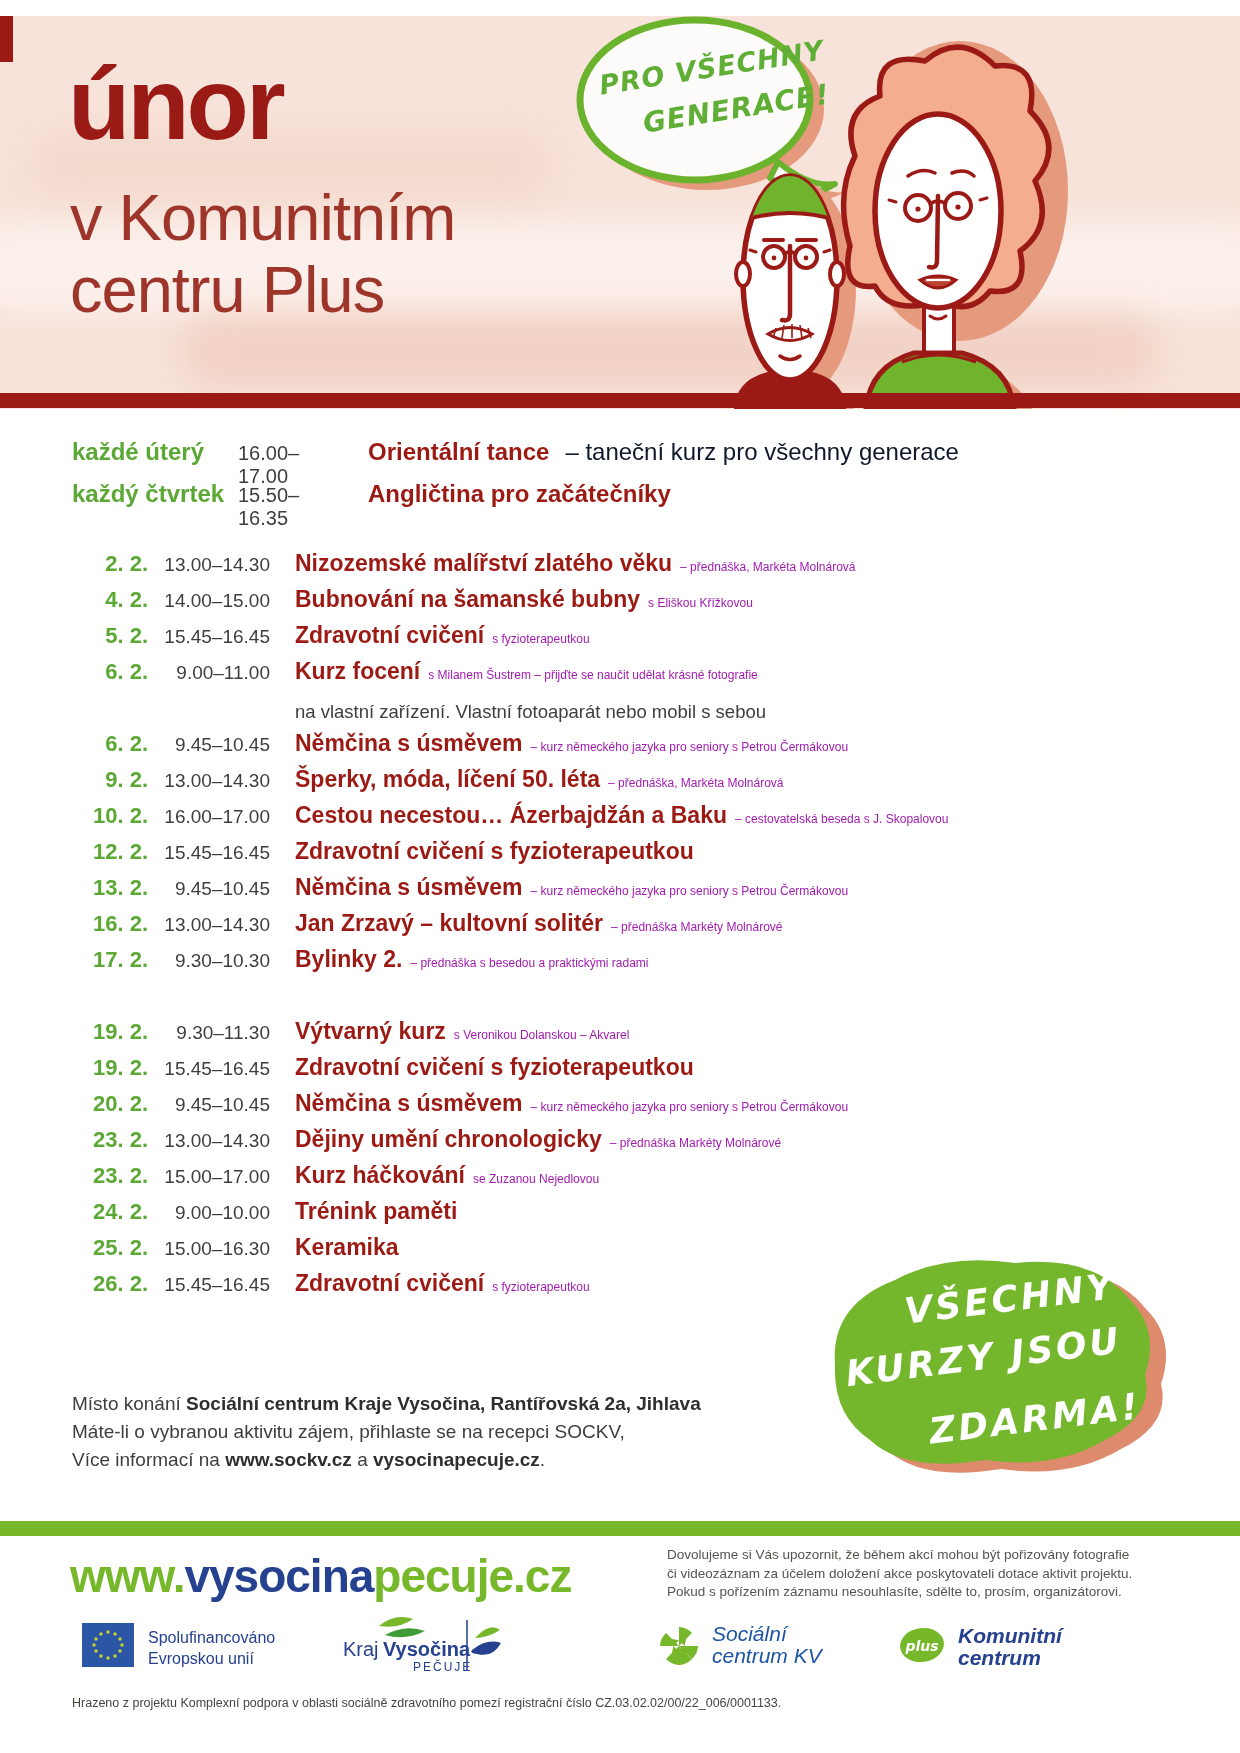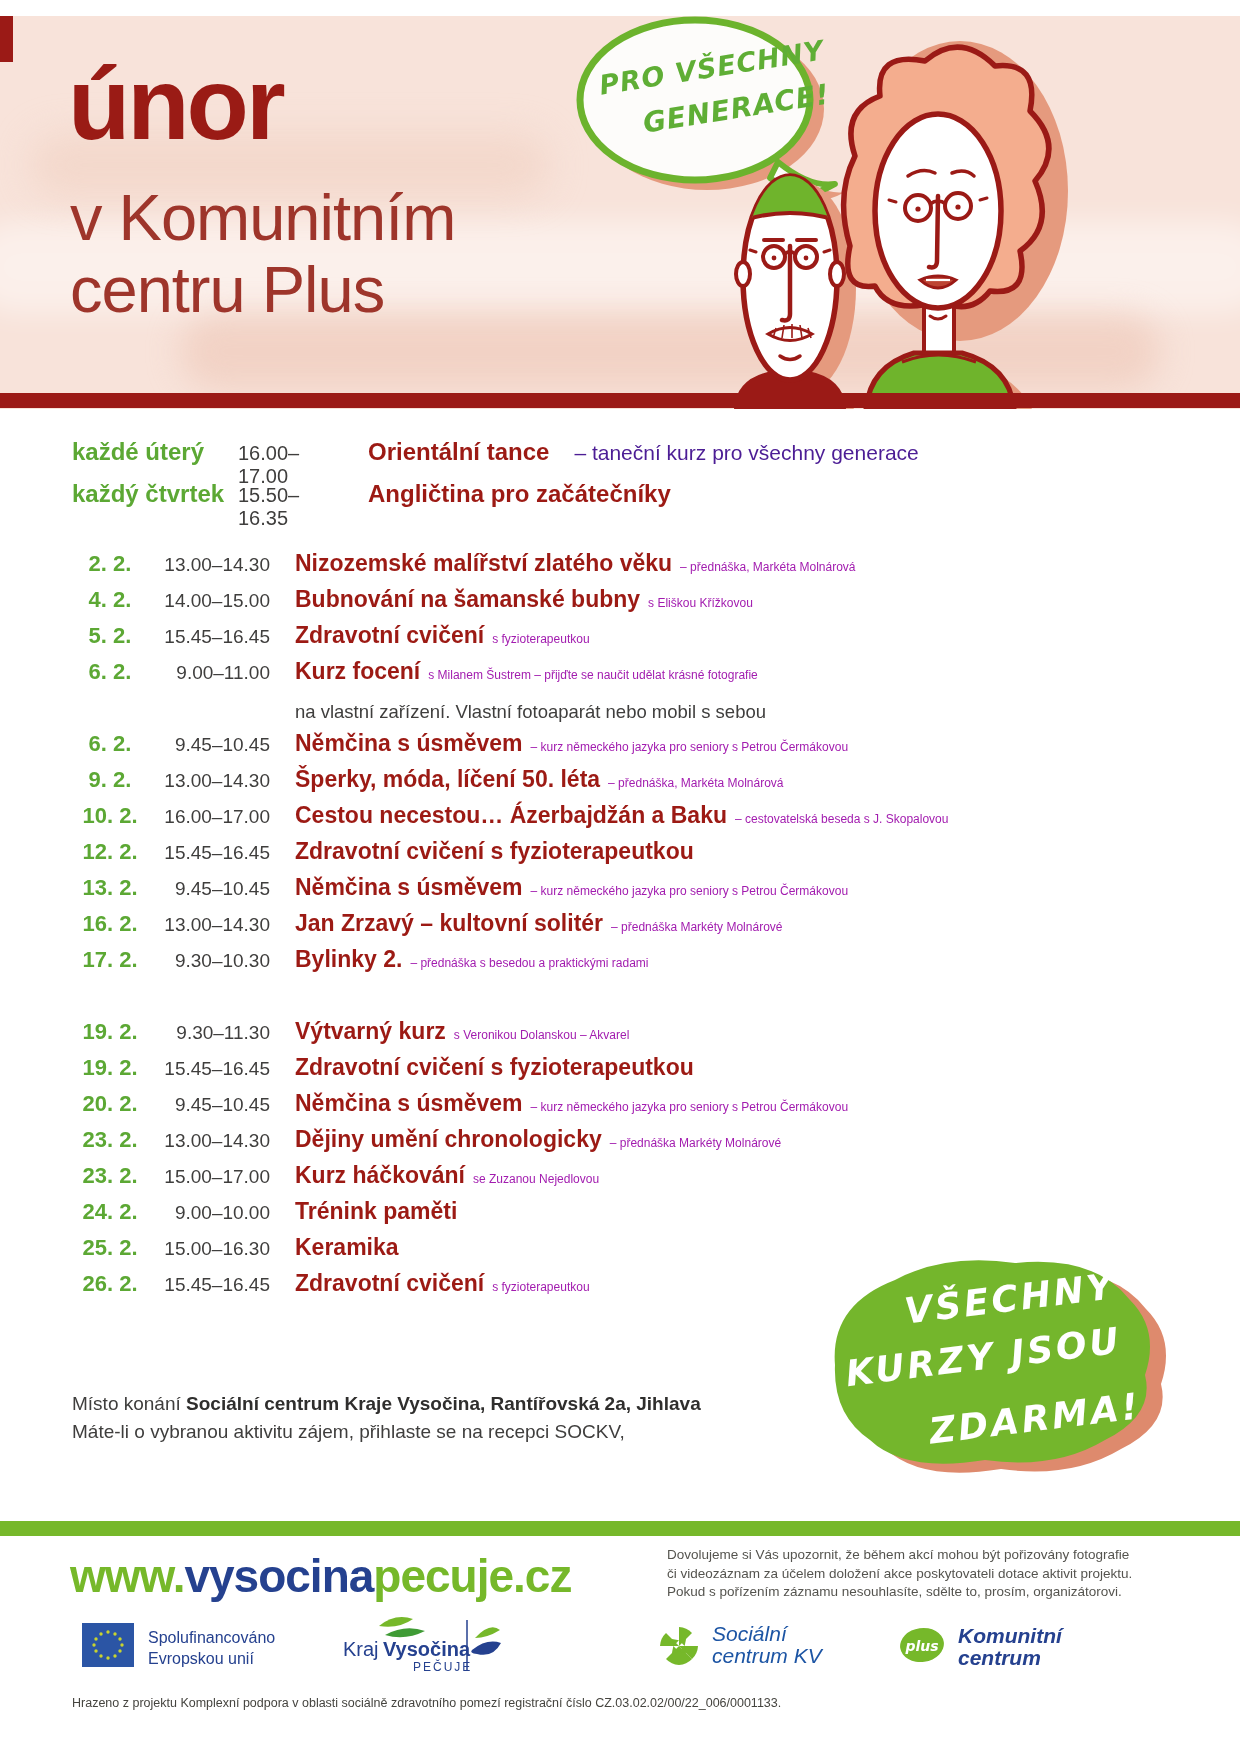--- a/index.html
+++ b/index.html
@@ -22,28 +22,28 @@
   .bubble-l1{left:598px;top:36px;font-size:27px;}
   .bubble-l2{left:642px;top:76px;font-size:28px;}
   .band-red{position:absolute;left:0;top:393px;width:1240px;height:15px;background:#9b1a16;}
 
   
   .weekly{position:absolute;left:72px;top:438px;}
   .weekly-row{display:flex;align-items:baseline;height:42px;}
   .wk-day{width:166px;font-size:24px;font-weight:700;color:#5ca834;}
   .wk-time{width:107px;font-size:20px;color:#3f3e3d;}
   .wk-title{margin-left:23px;font-size:24px;font-weight:700;color:#9c1a14;}
-  .wk-desc{margin-left:25px;font-size:21px;color:#4c1d95;}
+  .wk-desc{margin-left:16px;font-size:24px;color:#0f172a;}
 
   
   .events{position:absolute;left:72px;top:550px;width:1130px;}
   .event-row{display:block;}
   .event-row.gap-before{margin-top:36px;}
   .ev-line{display:flex;align-items:baseline;height:36px;}
-  .ev-date{width:76px;text-align:center;font-size:22px;font-weight:700;color:#5ca834;}
+  .ev-date{width:76px;text-align:right;font-size:22px;font-weight:700;color:#5ca834;}
   .ev-time{width:122px;text-align:right;font-size:19px;color:#3f3e3d;}
   .ev-title{margin-left:25px;font-size:23px;font-weight:700;color:#9c1a14;white-space:nowrap;}
   .ev-desc{margin-left:8px;font-size:12px;color:#a21caf;white-space:nowrap;}
   .ev-cont{height:36px;margin-left:223px;font-size:18.5px;color:#3f3e3d;display:flex;align-items:center;}
 
   
   .free-bubble{position:absolute;left:815px;top:1245px;width:410px;height:235px;}
   .free-line{position:absolute;color:#fff;font-family:"DejaVu Sans",sans-serif;font-style:italic;font-weight:700;
              transform:rotate(-7deg);letter-spacing:3px;text-align:center;white-space:nowrap;}
   .free-l1{left:900px;top:1278px;width:220px;font-size:36px;}
@@ -329,20 +329,21 @@
     <path d="M20 120 Q15 60 80 35 Q130 8 200 18 Q280 10 315 55 Q345 85 330 130 Q340 170 290 195 Q240 225 170 215 Q90 228 55 195 Q18 170 20 120 Z" transform="translate(16,9)" fill="#de8a6d"></path>
     <path d="M20 120 Q15 60 80 35 Q130 8 200 18 Q280 10 315 55 Q345 85 330 130 Q340 170 290 195 Q240 225 170 215 Q90 228 55 195 Q18 170 20 120 Z" fill="#74b62c"></path>
   </svg>
   <div class="free-line free-l1">VŠECHNY</div>
   <div class="free-line free-l2">KURZY JSOU</div>
   <div class="free-line free-l3">ZDARMA!</div>
 
   <div class="info">
     <div><span>Místo konání </span><b>Sociální centrum Kraje Vysočina, Rantířovská 2a, Jihlava</b></div>
     <div>Máte-li o vybranou aktivitu zájem, přihlaste se na recepci SOCKV,</div>
+    <div><span>Více informací na </span><b>www.sockv.cz</b><span> a </span><b>vysocinapecuje.cz</b><span>.</span></div>
   </div>
 
   <div class="green-band"></div>
 
   <div class="site-url">
     <span class="u-green">www.</span><span class="u-navy">vysocina</span><span class="u-green">pecuje.cz</span>
   </div>
 
   <div class="disclaimer">
     <div>Dovolujeme si Vás upozornit, že během akcí mohou být pořizovány fotografie</div>

